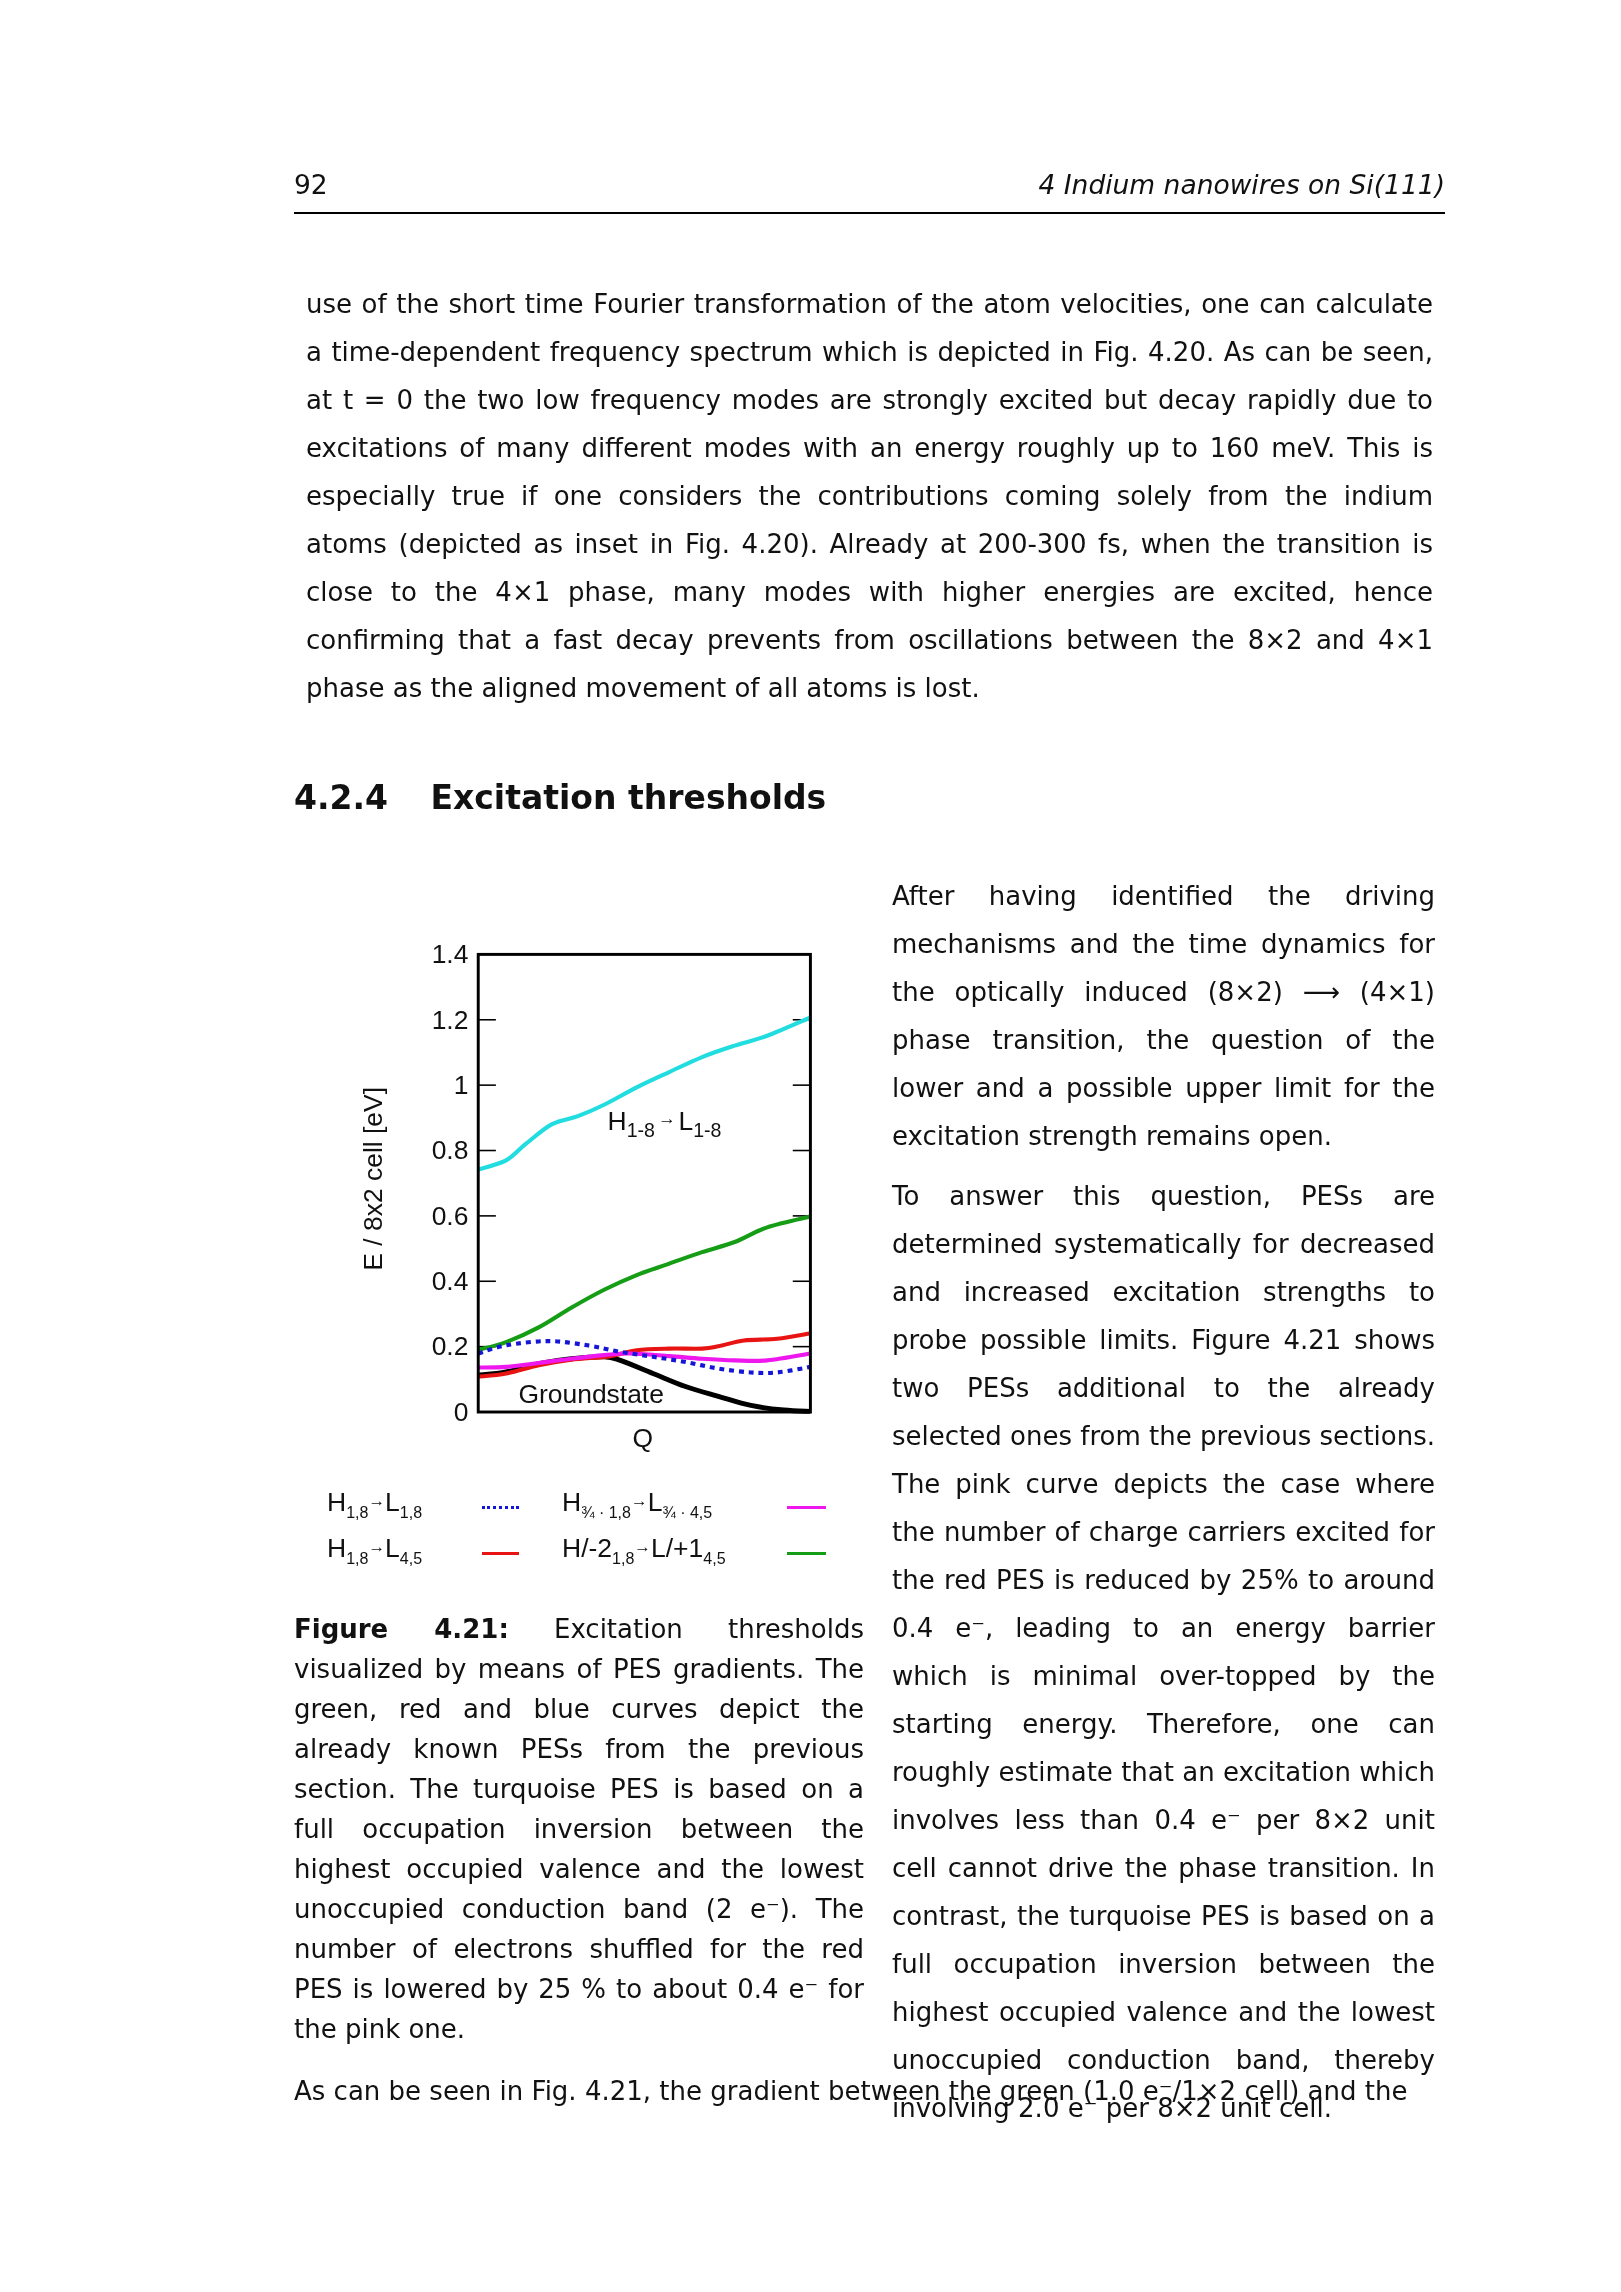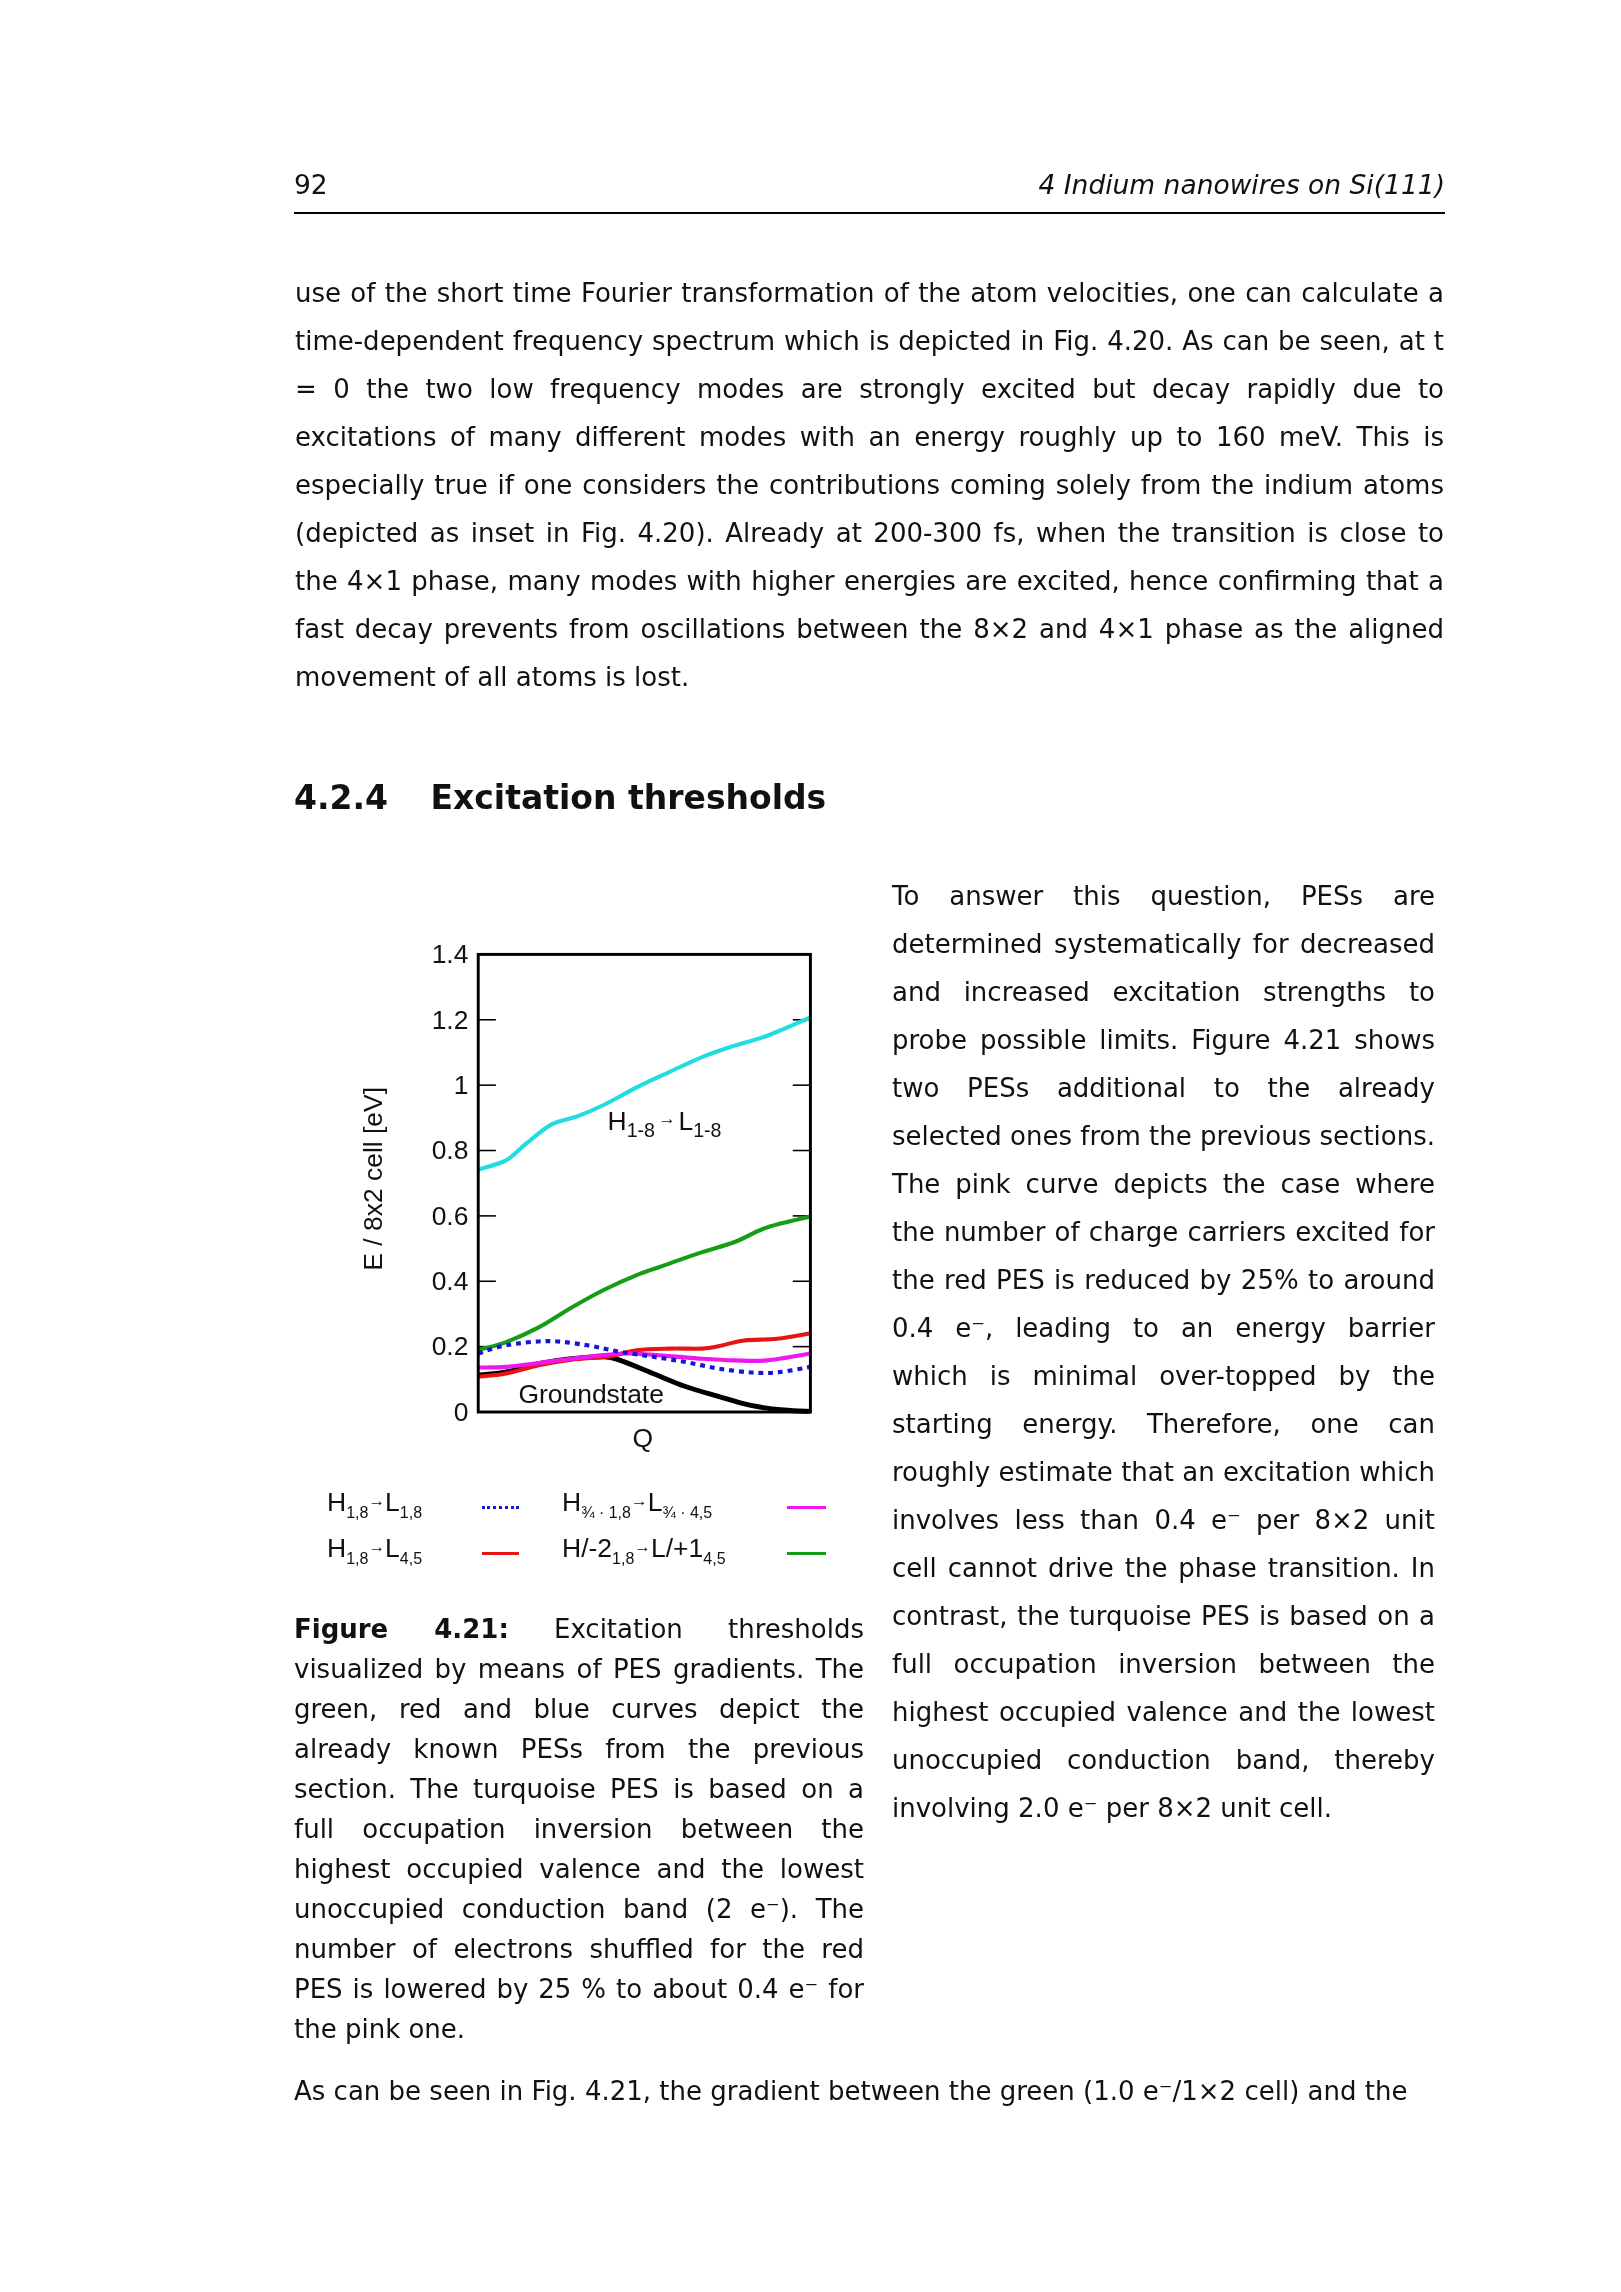--- a/index.html
+++ b/index.html
@@ -3,21 +3,21 @@
 <meta charset="utf-8">
 <style>
   html, body { margin:0; padding:0; background:#ffffff; }
   body { width:1621px; height:2293px; position:relative; overflow:hidden;
          font-family:"DejaVu Sans", sans-serif; color:#111; }
   .abs { position:absolute; }
   .header-left { left:294px; top:169px; font-size:26.5px; }
   .header-right { right:176px; top:169px; font-size:26.5px; font-style:italic; }
   .header-rule { left:294px; top:212px; width:1151px; height:2px; background:#000; }
   .para { left:294px; width:1151px; font-size:26px; line-height:48px; text-align:justify; }
-  .para p { margin:1px; }
+  .para p { margin:12px; }
   .section-heading { left:294px; top:778px; font-size:33px; font-weight:bold; }
   .section-heading .num { margin-right:31px; }
   .col-right { left:892px; width:543px; font-size:26px; line-height:48px; text-align:justify; }
   .col-right p { margin:0 0 11.8px 0; }
   .caption { left:294px; top:1609px; width:570px; font-size:26px; line-height:40px; text-align:justify; }
   .caption b { font-weight:bold; }
   .last-line { left:294px; top:2076px; width:1151px; font-size:26px; text-align:justify; }
   .chart-svg { left:0; top:0; }
   .legend-row { position:absolute; font-family:"Liberation Sans", sans-serif; font-size:26.5px; color:#111; white-space:nowrap; }
   .legend-row sub { font-size:16px; vertical-align:-6.9px; }
@@ -33,20 +33,21 @@
 <div class="abs para" style="top:268px;">
   <p>use of the short time Fourier transformation of the atom velocities, one can calculate a time-dependent frequency spectrum which is depicted in Fig. 4.20. As can be seen, at t = 0 the two low frequency modes are strongly excited but decay rapidly due to excitations of many different modes with an energy roughly up to 160 meV. This is especially true if one considers the contributions coming solely from the indium atoms (depicted as inset in Fig. 4.20). Already at 200-300 fs, when the transition is close to the 4×1 phase, many modes with higher energies are excited, hence confirming that a fast decay prevents from oscillations between the 8×2 and 4×1 phase as the aligned movement of all atoms is lost.</p>
 </div>
 
 <div class="abs section-heading">
   <span class="num">4.2.4</span>
   <span>Excitation thresholds</span>
 </div>
 
 <div class="abs col-right" style="top:872px;">
+  <p>After having identified the driving mechanisms and the time dynamics for the optically induced (8×2) ⟶ (4×1) phase transition, the question of the lower and a possible upper limit for the excitation strength remains open.</p>
   <p>To answer this question, PESs are determined systematically for decreased and increased excitation strengths to probe possible limits.  Figure 4.21 shows two PESs additional to the already selected ones from the previous sections. The pink curve depicts the case where the number of charge carriers excited for the red PES is reduced by 25% to around 0.4 e⁻, leading to an energy barrier which is minimal over-topped by the starting energy. Therefore, one can roughly estimate that an excitation which involves less than 0.4 e⁻ per 8×2 unit cell cannot drive the phase transition. In contrast, the turquoise PES is based on a full occupation inversion between the highest occupied valence and the lowest unoccupied conduction band, thereby involving 2.0 e⁻ per 8×2 unit cell.</p>
 </div>
 
 <svg class="abs chart-svg" id="chart" width="882" height="1607" xmlns="http://www.w3.org/2000/svg" viewBox="0 0 900 1640">
   <g id="ticks-layer">
       <text x="478" y="1450" text-anchor="end" font-family="Liberation Sans, sans-serif" font-size="27" fill="#111">0</text>
       <line x1="488" x2="506" y1="1374.2857142857142" y2="1374.2857142857142" stroke="#000" stroke-width="1.6"></line>
       <line x1="809" x2="827" y1="1374.2857142857142" y2="1374.2857142857142" stroke="#000" stroke-width="1.6"></line>
       <text x="478" y="1383.2857142857142" text-anchor="end" font-family="Liberation Sans, sans-serif" font-size="27" fill="#111">0.2</text>
       <line x1="488" x2="506" y1="1307.5714285714284" y2="1307.5714285714284" stroke="#000" stroke-width="1.6"></line>

